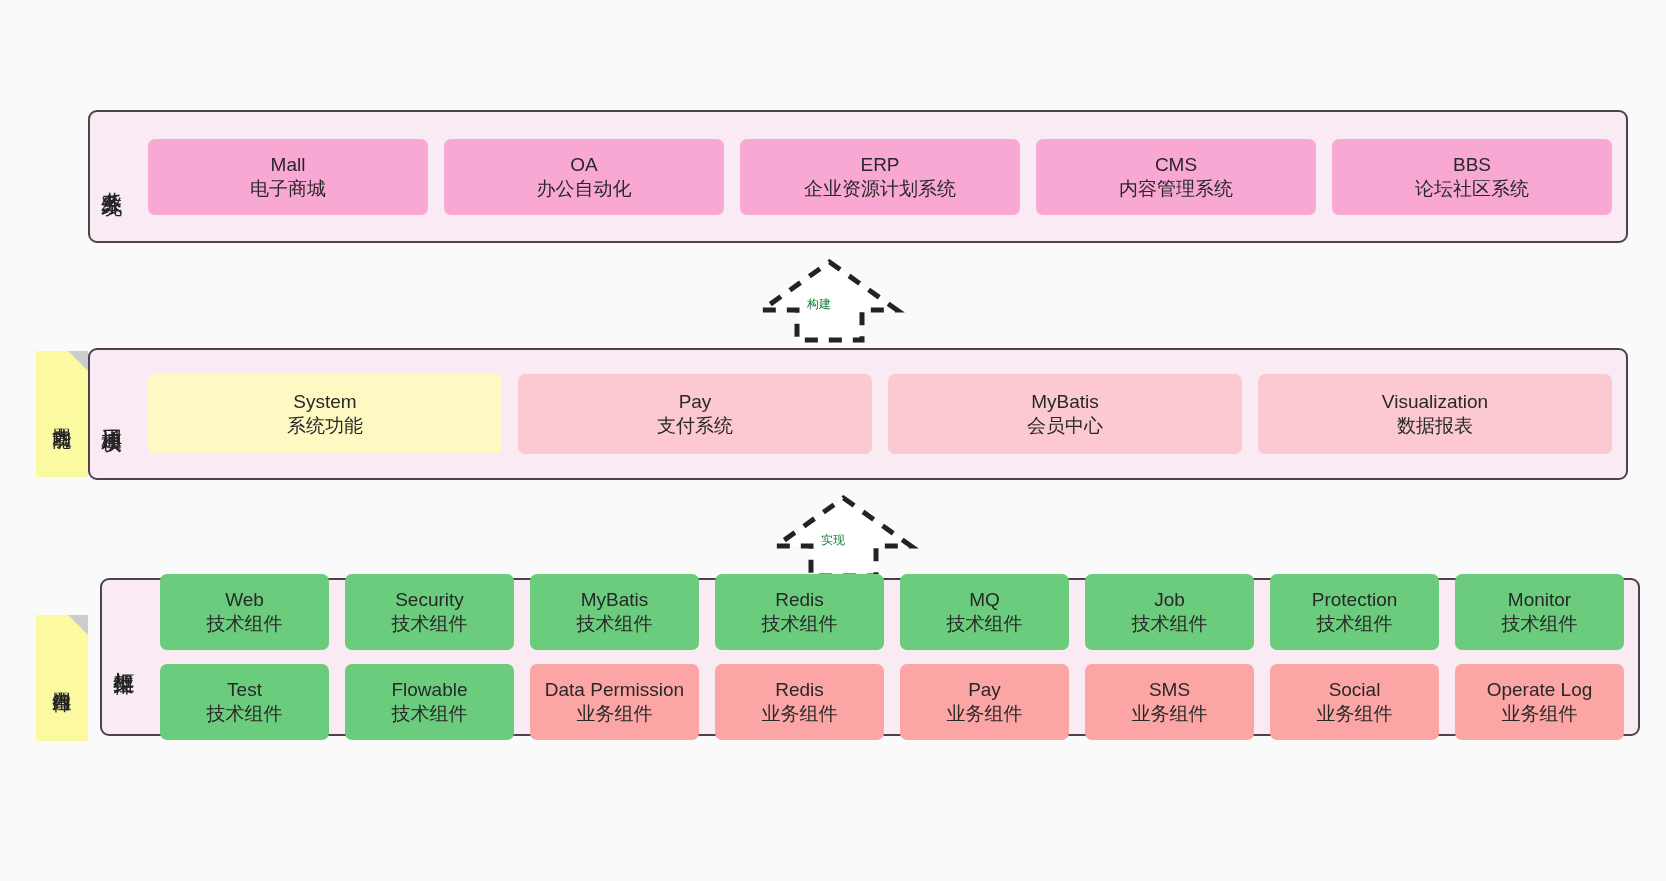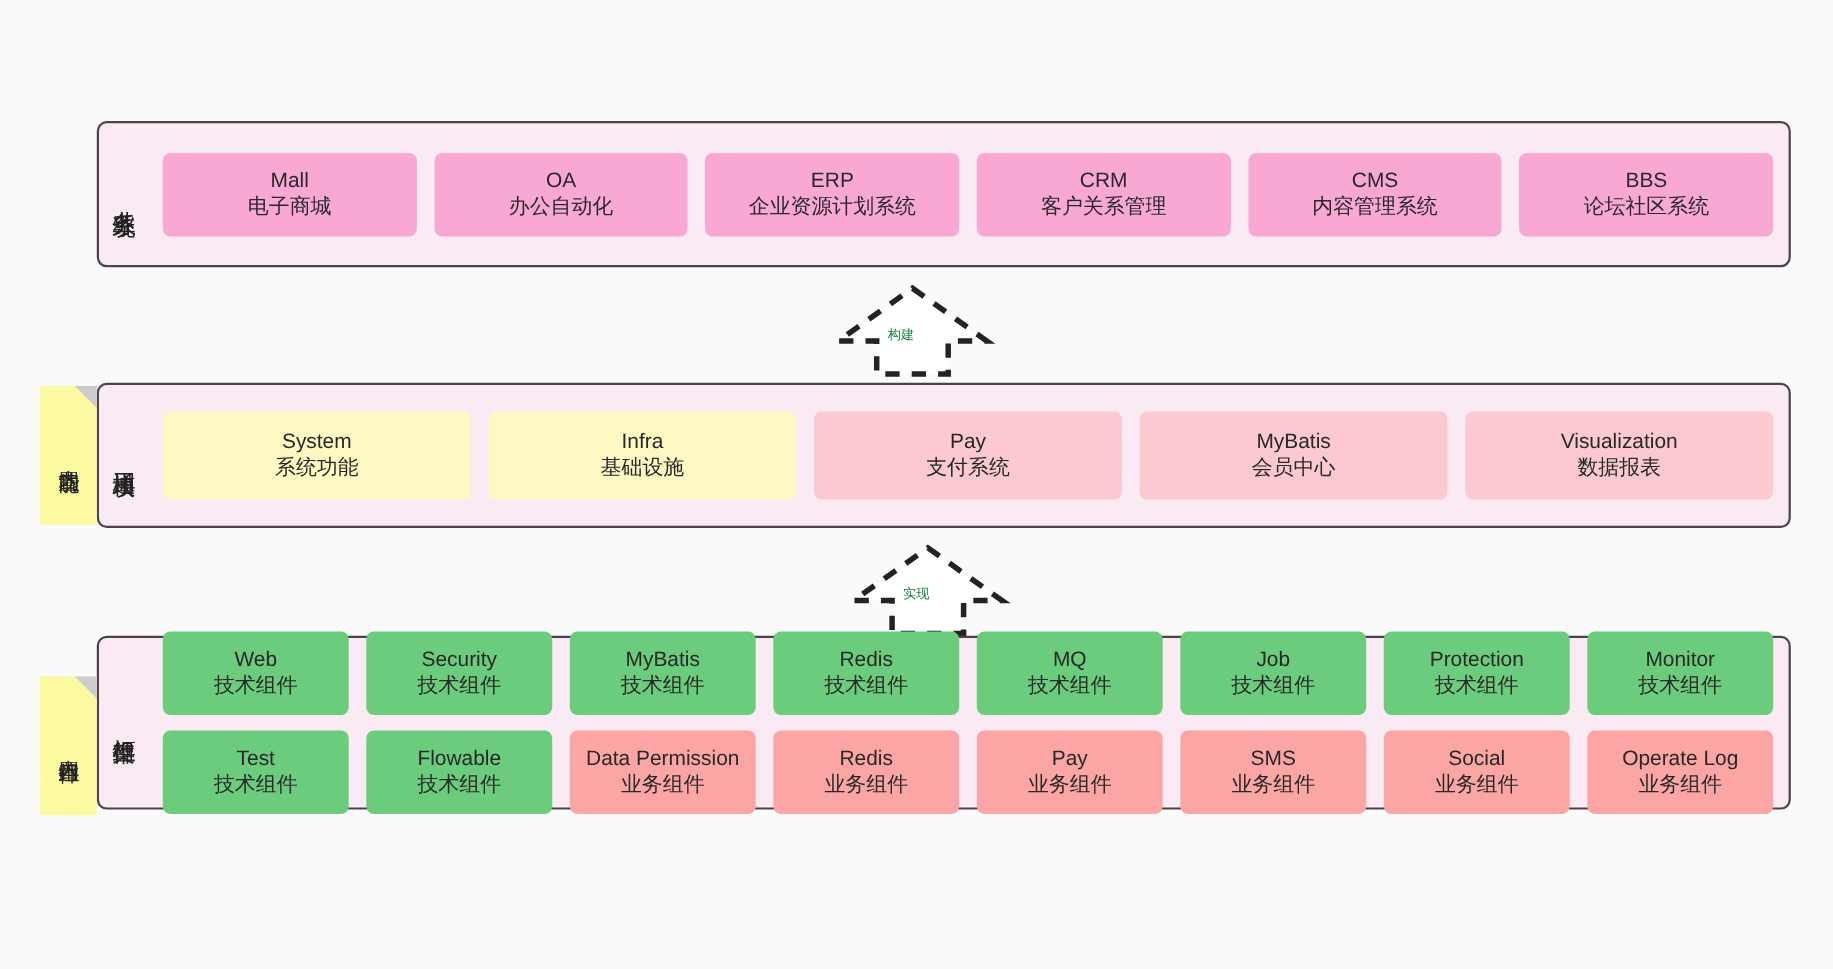--- a/index.html
+++ b/index.html
@@ -152,24 +152,20 @@
       </div>
       <div class="node blue h-business">
         <span class="en">OA</span>
         <span class="cn">办公自动化</span>
       </div>
       <div class="node blue h-business">
         <span class="en">ERP</span>
         <span class="cn">企业资源计划系统</span>
       </div>
       <div class="node blue h-business">
-        <span class="en">CRM</span>
-        <span class="cn">客户关系管理</span>
-      </div>
-      <div class="node blue h-business">
         <span class="en">CMS</span>
         <span class="cn">内容管理系统</span>
       </div>
       <div class="node blue h-business">
         <span class="en">BBS</span>
         <span class="cn">论坛社区系统</span>
       </div>
 
     </div>
   </div>
@@ -187,24 +183,20 @@
   </div>
 
   <div class="layer" id="layer-module" style="left:88px; top:348px; width:1540px; height:132px;">
     <div class="layer-title">通用模块</div>
     <div class="layer-body">
 
       <div class="node red h-module">
         <span class="en">System</span>
         <span class="cn">系统功能</span>
       </div>
-      <div class="node red h-module">
-        <span class="en">Infra</span>
-        <span class="cn">基础设施</span>
-      </div>
       <div class="node pink h-module">
         <span class="en">Pay</span>
         <span class="cn">支付系统</span>
       </div>
       <div class="node pink h-module">
         <span class="en">MyBatis</span>
         <span class="cn">会员中心</span>
       </div>
       <div class="node pink h-module">
         <span class="en">Visualization</span>
@@ -219,21 +211,21 @@
       <path d="M72.5 4 L140 52 L105 52 L105 82 L40 82 L40 52 L5 52 Z" fill="#ffffff" stroke="#232323" stroke-width="5" stroke-dasharray="13,11" stroke-linejoin="miter"></path>
     </svg>
     <div class="arrow-label" style="left:50px; top:38px;">实现</div>
   </div>
 
   <div class="note" style="left:36px; top:615px; height:126px;">
     <span class="fold"></span>
     <span>内置组件</span>
   </div>
 
-  <div class="layer" id="layer-component" style="left:88px; top:578px; width:1540px; height:158px;">
+  <div class="layer" id="layer-component" style="left:100px; top:578px; width:1540px; height:158px;">
     <div class="layer-title">框架组件</div>
     <div class="layer-body two-rows">
 
       <div class="row">
         <div class="node green h-comp">
           <span class="en">Web</span>
           <span class="cn">技术组件</span>
         </div>
         <div class="node green h-comp">
           <span class="en">Security</span>

